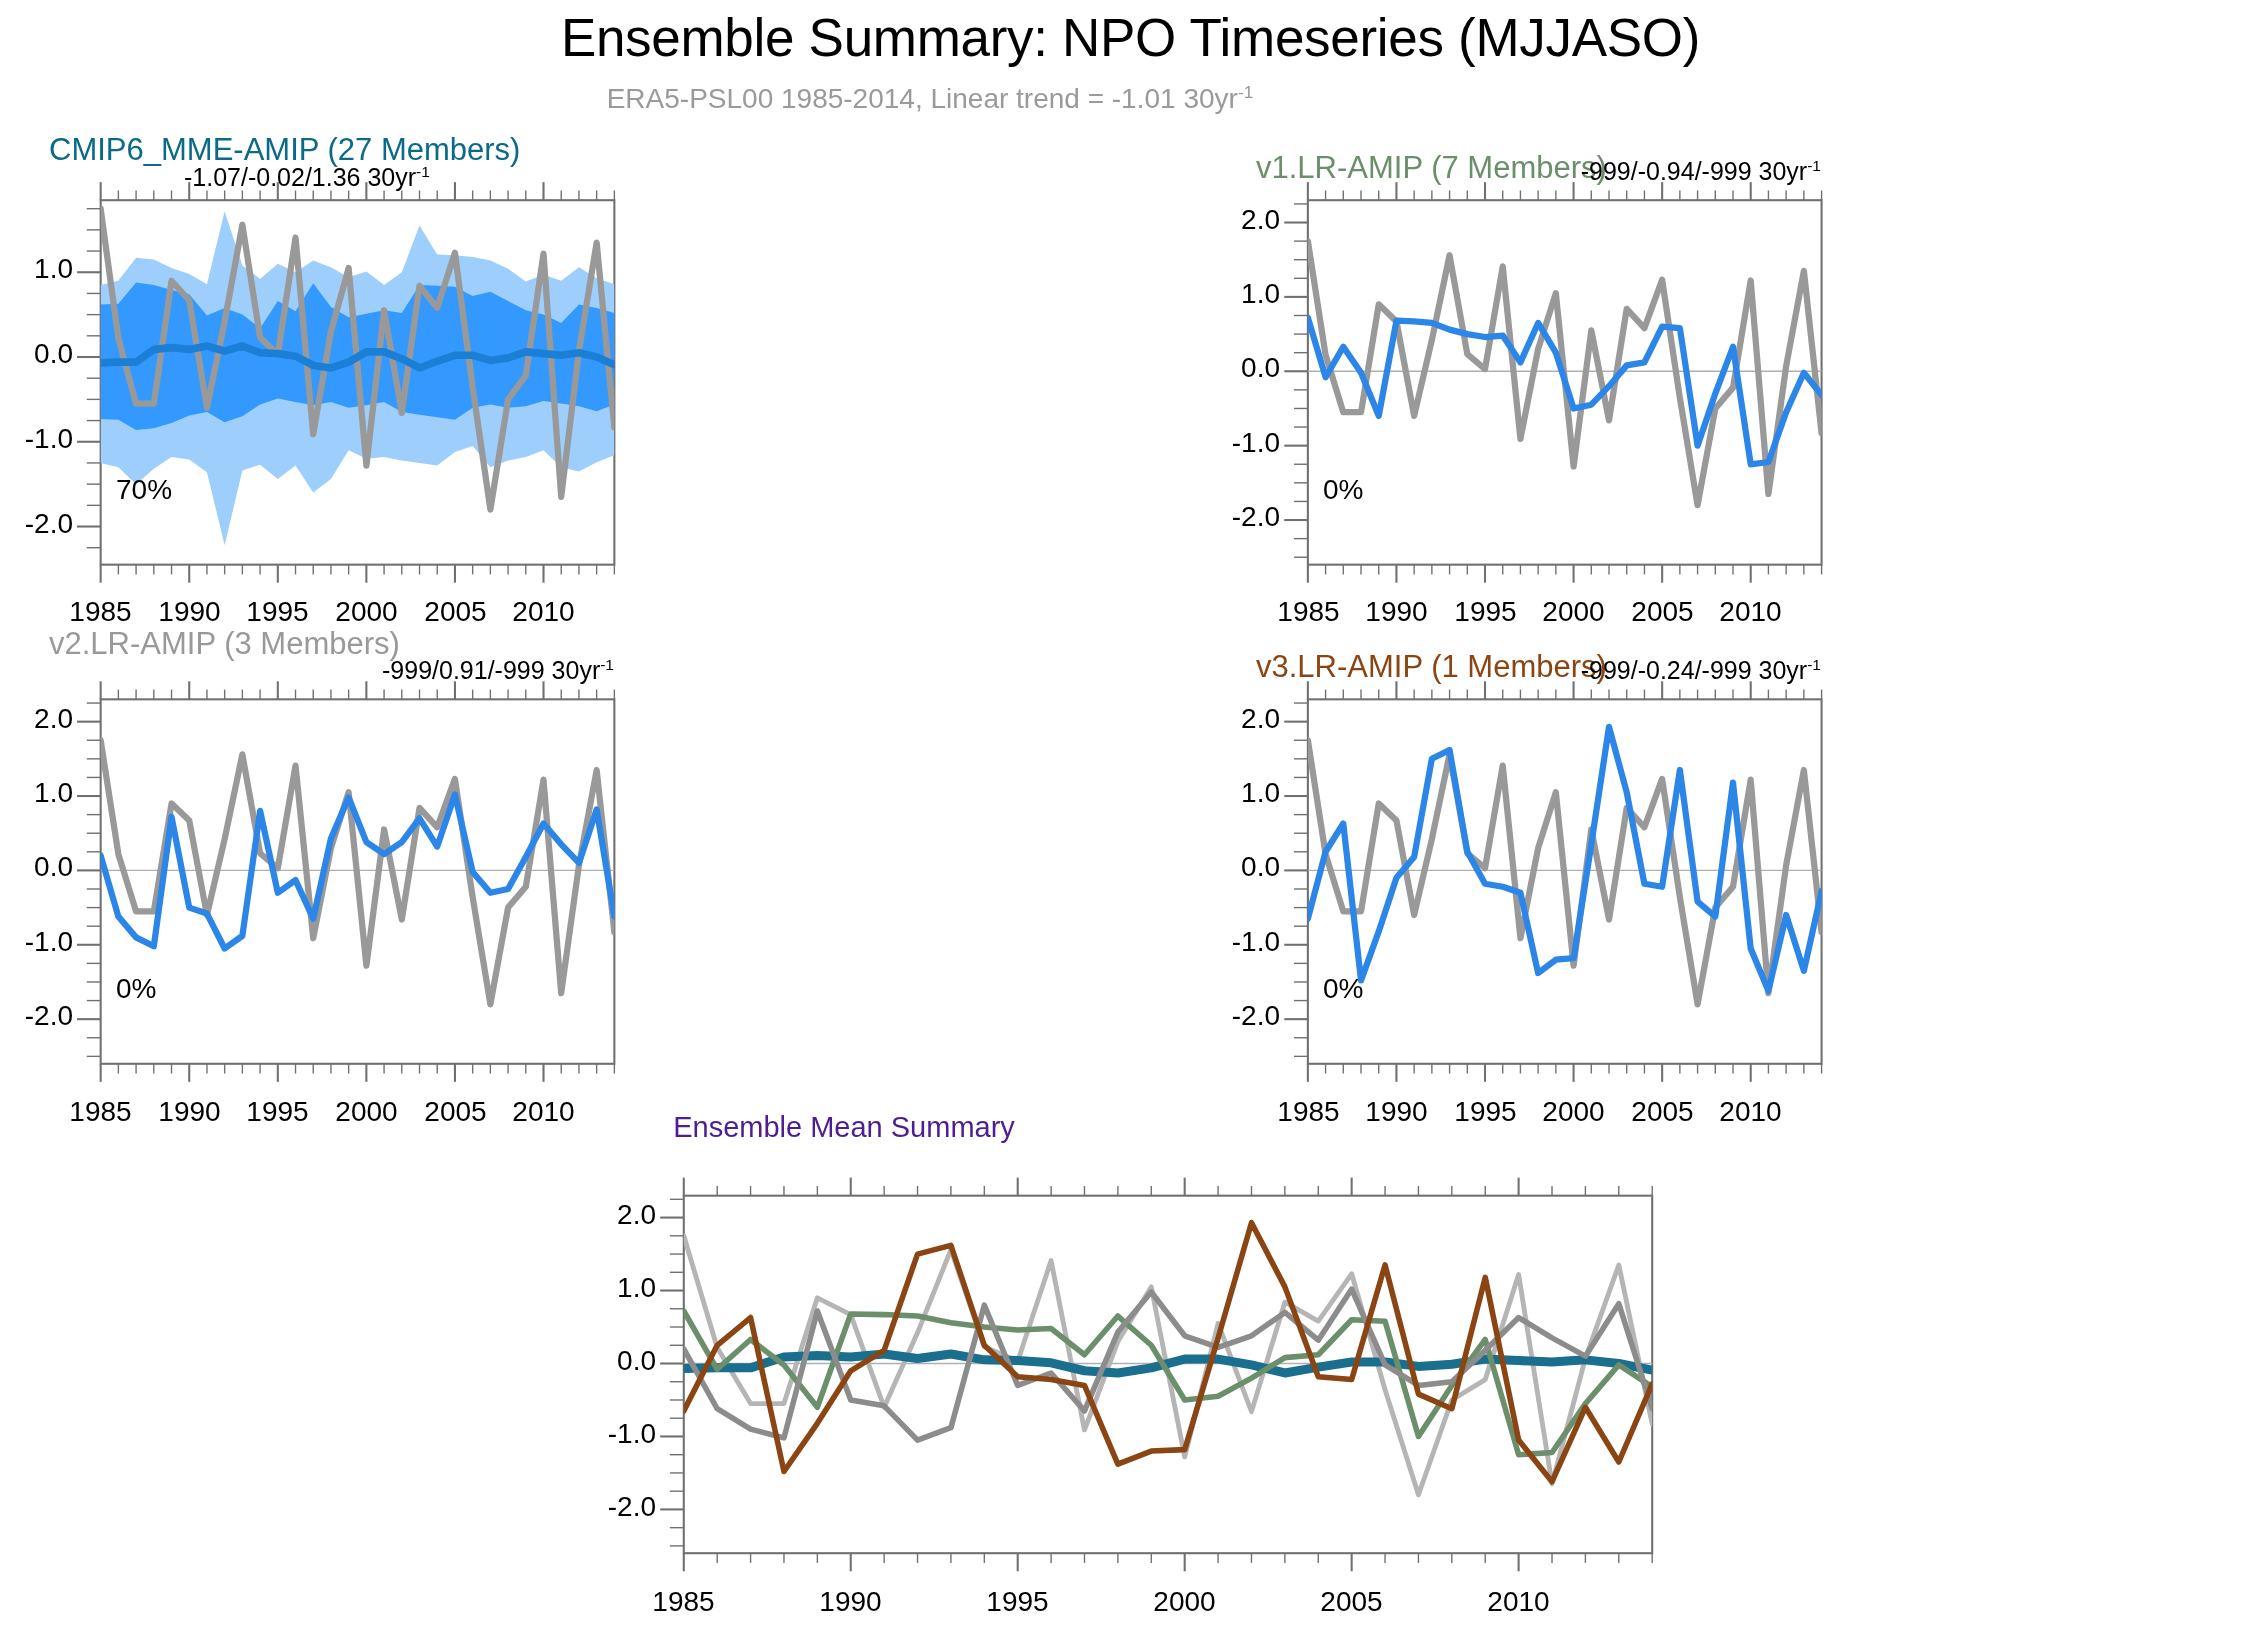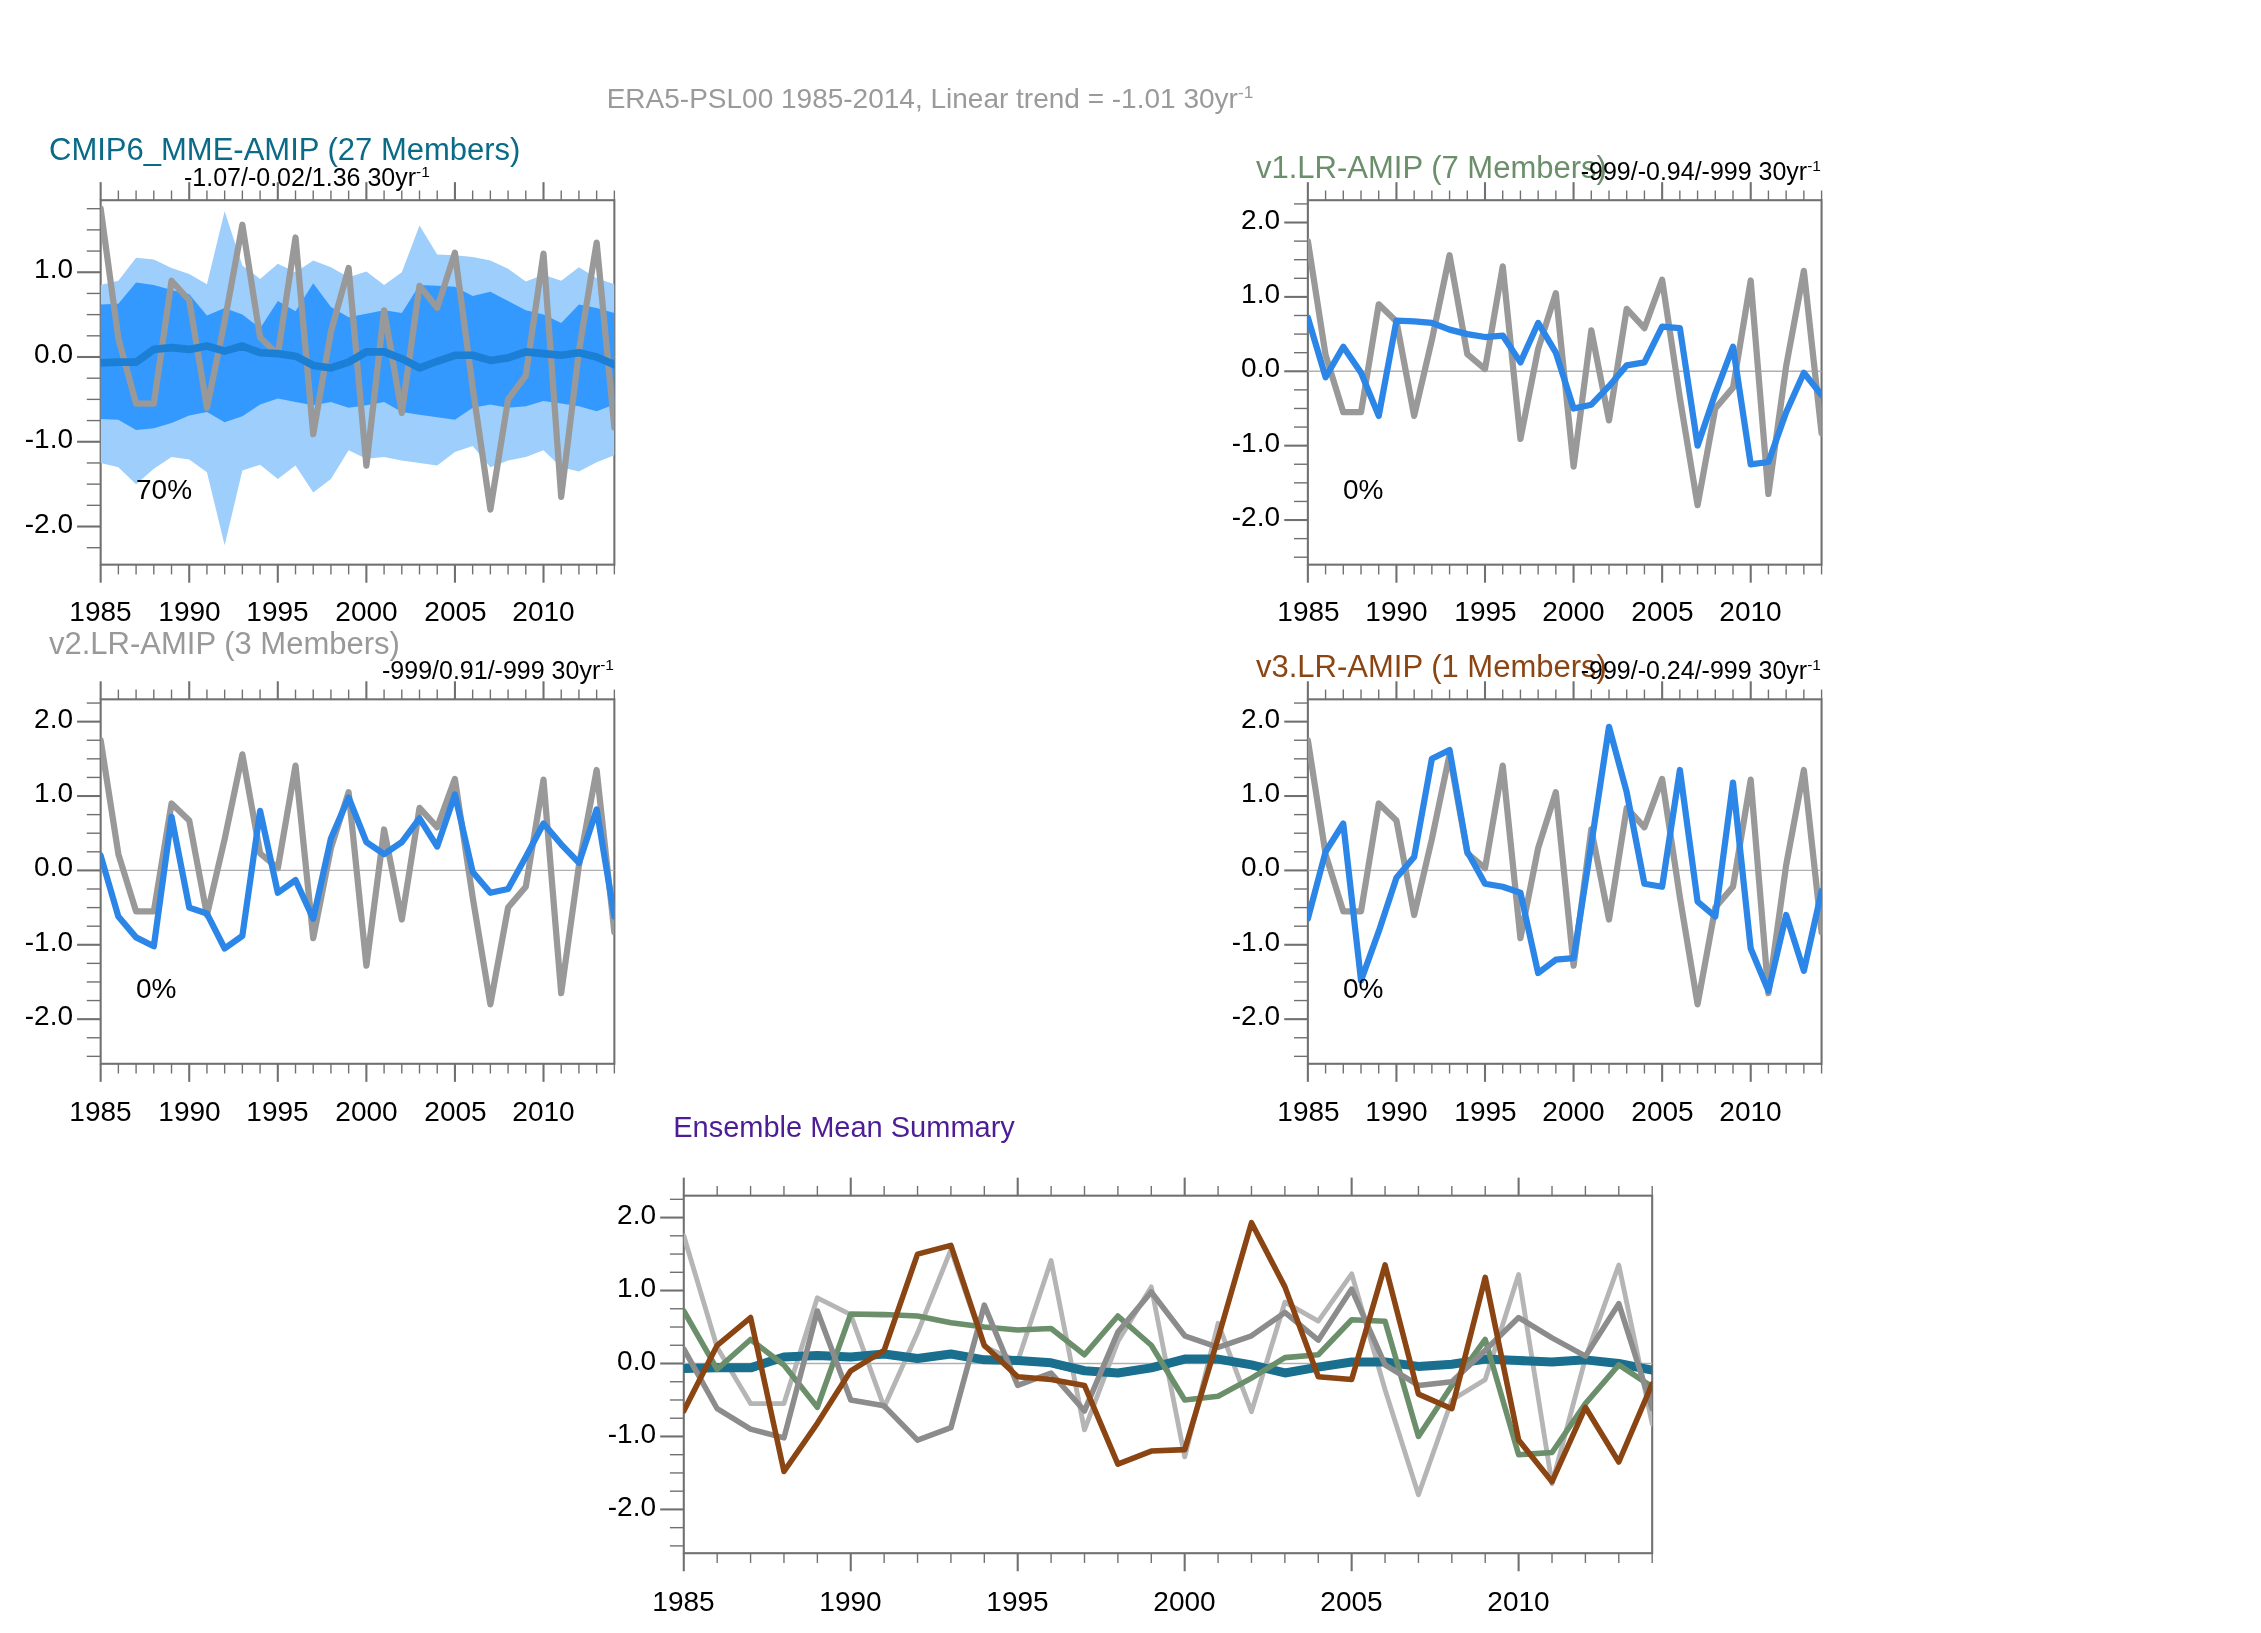--- a/index.html
+++ b/index.html
@@ -4,29 +4,30 @@
 <style>
   html,body{margin:0;padding:0;background:#ffffff;}
   body{width:2261px;height:1634px;font-family:"Liberation Sans",sans-serif;color:#000;overflow:hidden;}
   #root{position:relative;width:2261px;height:1634px;}
   .abs{position:absolute;}
   #main-title{left:0;top:7px;width:2261px;text-align:center;font-size:53px;letter-spacing:-0.3px;color:#000;}
   #sub-title{left:0;top:82px;width:1860px;text-align:center;font-size:28px;color:#9a9a9a;}
   .sup{font-size:0.62em;vertical-align:super;}
   .panel-title{font-size:31px;white-space:nowrap;}
   .panel-stat{font-size:25px;color:#000;white-space:nowrap;}
-  .pct-label{font-size:28px;color:#000;margin-left:20px;}
+  .pct-label{font-size:28px;color:#000;}
   .axlabel{font-size:28px;color:#000;}
   .mini-title{font-size:29px;color:#4c1d95;text-align:center;}
   svg{display:block;overflow:visible;}
 </style>
 </head>
 <body>
 <div id="root">
 
+<div class="abs" id="main-title">Ensemble Summary: NPO Timeseries (MJJASO)</div>
 <div class="abs" id="sub-title">
   <span>ERA5-PSL00 1985-2014, Linear trend = -1.01 30yr</span><span class="sup">-1</span>
 </div>
 
 <div id="panels-layer">
       <svg width="2261" height="1634" style="position:absolute;left:0;top:0;pointer-events:none;" viewBox="0 0 3257 2353">
         <rect x="145" y="288" width="740" height="525" fill="none" stroke="#707070" stroke-width="3"></rect>
         <line x1="145" y1="513.8720930232557" x2="885" y2="513.8720930232557" stroke="#b0b0b0" stroke-width="2"></line>
         <line x1="145" y1="813" x2="145" y2="839" stroke="#707070" stroke-width="3"></line>
         <line x1="145" y1="288" x2="145" y2="262" stroke="#707070" stroke-width="3"></line>

